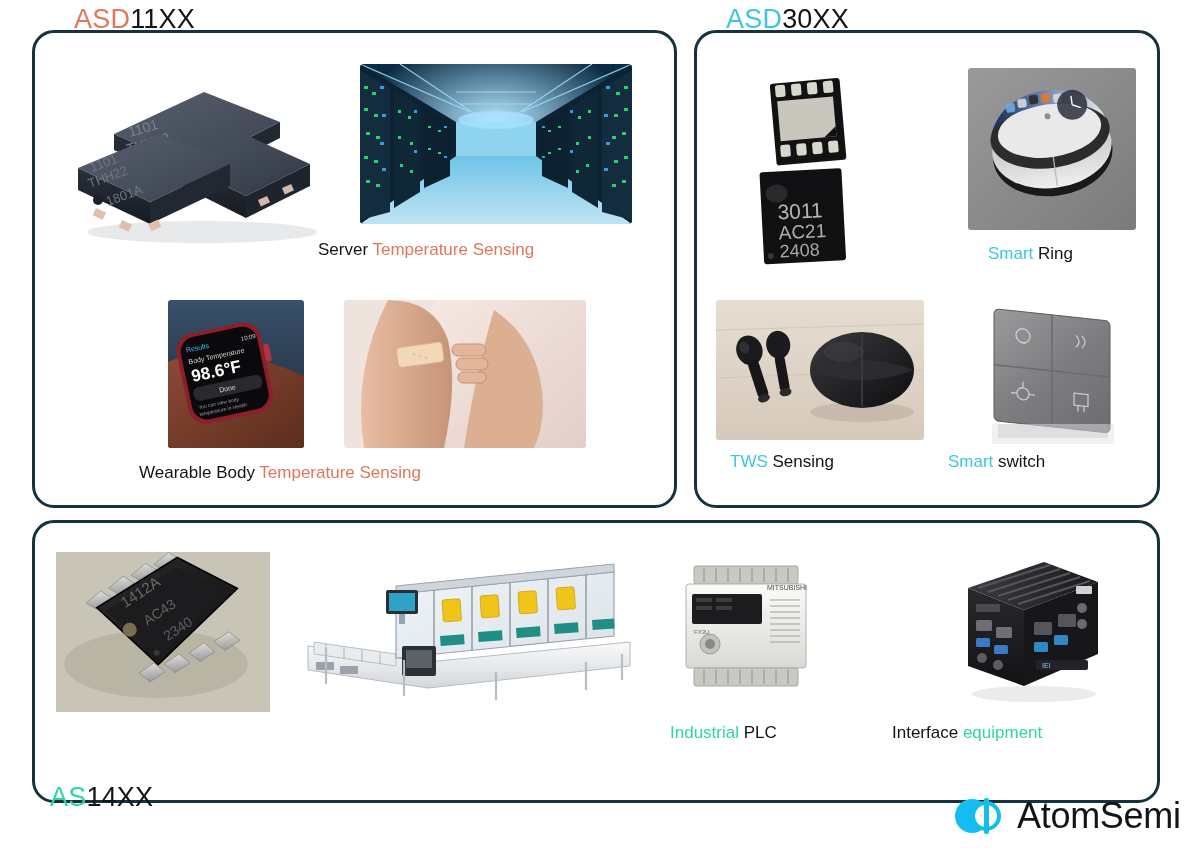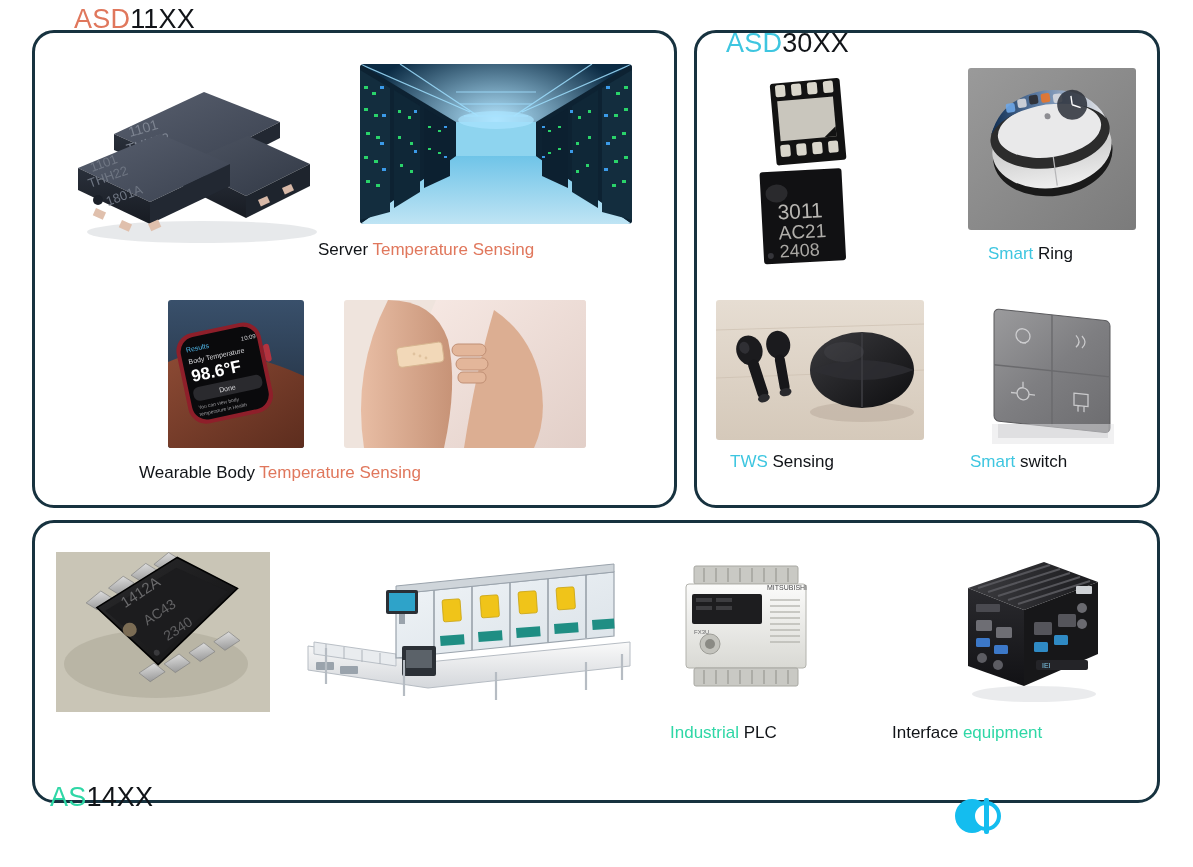--- a/index.html
+++ b/index.html
@@ -14,21 +14,21 @@
 
   
   .panel-title {
     position: absolute;
     font-size: 27px;
     letter-spacing: .2px;
     white-space: nowrap;
     z-index: 5;
   }
   .t-asd11  { left: 74px;  top: 4px; }
-  .t-asd30  { left: 726px; top: 4px; margin-top: 24px; }
+  .t-asd30  { left: 726px; top: 4px; }
   .t-as14   { left: 50px;  top: 782px; }
   .tc-orange { color: #e0775c; }
   .tc-cyan   { color: #3ec6e0; }
   .tc-green  { color: #2fd7a6; }
   .tc-dark   { color: #111418; }
 
   
   .panel {
     position: absolute;
     border: 3px solid #17323f;
@@ -482,21 +482,21 @@
       <rect x="30" y="128" width="110" height="14" fill="#b5b6b8" opacity=".3"></rect>
     </svg>
   </div>
 
   <div class="caption" style="left:988px; top:244px;">
     <span class="accent-c">Smart </span><span>Ring</span>
   </div>
   <div class="caption" style="left:730px; top:452px;">
     <span class="accent-c">TWS </span><span>Sensing</span>
   </div>
-  <div class="caption" style="left:970px; top:452px;">
+  <div class="caption" style="left:948px; top:452px;">
     <span class="accent-c">Smart </span><span>switch</span>
   </div>
 
   <div class="panel panel-b"></div>
 
   <div class="media soic">
     <svg width="214" height="160" viewBox="0 0 214 160">
       <defs>
         <linearGradient id="soicBody" x1="0" y1="0" x2="1" y2="1">
           <stop offset="0" stop-color="#2a2a2c"></stop>
@@ -734,15 +734,16 @@
 
   <div class="logo">
     <span class="logo-mark">
       <svg width="50" height="44" viewBox="0 0 50 44">
         <circle cx="19" cy="22" r="17" fill="#14bdef"></circle>
         <circle cx="33" cy="22" r="13" fill="#ffffff"></circle>
         <circle cx="33" cy="22" r="13" fill="none" stroke="#14bdef" stroke-width="4"></circle>
         <rect x="31" y="4" width="5" height="36" rx="2" fill="#14bdef"></rect>
       </svg>
     </span>
+    <span class="logo-text">AtomSemi</span>
   </div>
 
 </div>
 
 </body></html>

